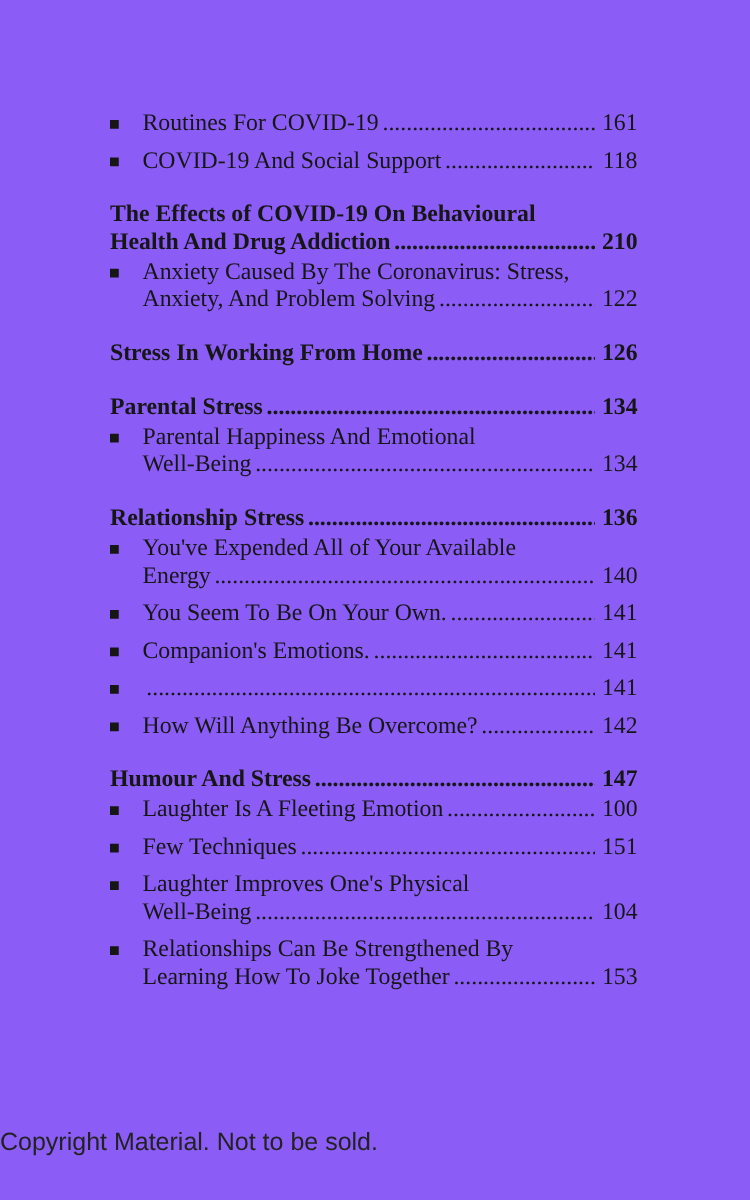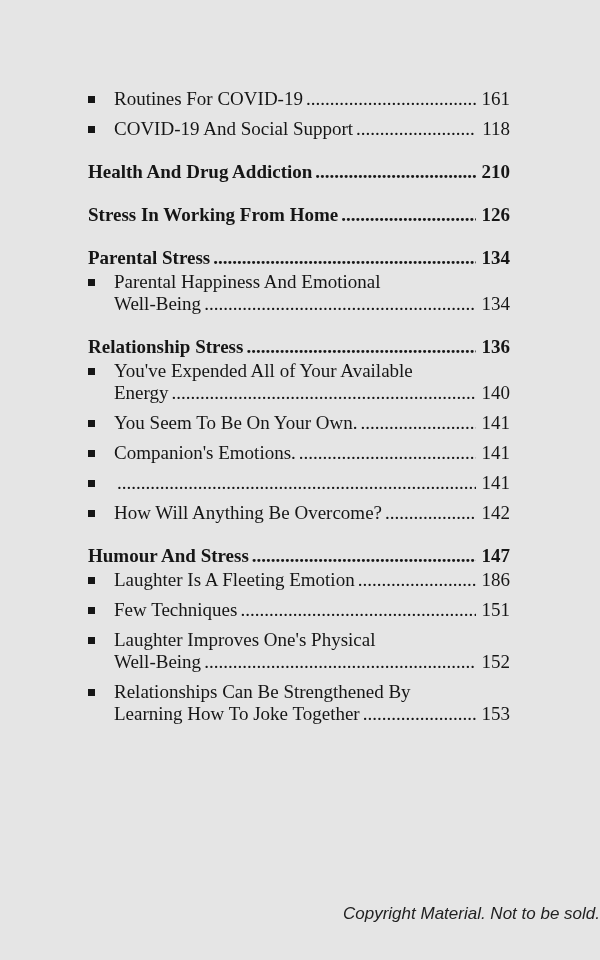--- a/index.html
+++ b/index.html
@@ -4,21 +4,21 @@
 <style>
   html, body {
     margin: 0;
     padding: 0;
     background: #ffffff;
   }
   .book-page {
     position: relative;
     width: 600px;
     height: 960px;
-    background: #e5e5e5;
+    background: #8b5cf6;
     overflow: hidden;
     font-family: "Liberation Serif", serif;
     color: #161616;
   }
   .toc {
     position: absolute;
     left: 88px;
     top: 88px;
     width: 422px;
     font-size: 19px;
@@ -69,26 +69,25 @@
   }
   .page {
     flex: 0 0 auto;
     padding-left: 6px;
   }
   .footer {
     position: absolute;
     left: 0;
     right: 0;
     top: 903px;
-    text-align: right;
+    text-align: left;
     font-family: "Liberation Sans", sans-serif;
-    font-size: 17px;
+    font-size: 20px;
     line-height: 22px;
     color: #222222;
-    font-style: italic;
   }
 </style>
 </head>
 <body>
 
 <div class="book-page">
   <div class="toc" id="toc">
       <div class="entry bullet">
     <span class="bullet-col">
           <span class="sq"></span>
@@ -109,27 +108,41 @@
           <div class="lastline">
             <span class="t">COVID-19 And Social Support</span>
             <span class="dots"></span>
             <span class="page">118</span>
           </div>
         </div>
   </div>
       <div class="entry heading">
 
     <div class="content">
+          <div class="line">The Effects of COVID-19 On Behavioural</div>
           <div class="lastline">
             <span class="t">Health And Drug Addiction</span>
             <span class="dots"></span>
             <span class="page">210</span>
           </div>
         </div>
   </div>
+      <div class="entry bullet">
+    <span class="bullet-col">
+          <span class="sq"></span>
+        </span>
+    <div class="content">
+          <div class="line">Anxiety Caused By The Coronavirus: Stress,</div>
+          <div class="lastline">
+            <span class="t">Anxiety, And Problem Solving</span>
+            <span class="dots"></span>
+            <span class="page">122</span>
+          </div>
+        </div>
+  </div>
       <div class="entry heading">
 
     <div class="content">
           <div class="lastline">
             <span class="t">Stress In Working From Home</span>
             <span class="dots"></span>
             <span class="page">126</span>
           </div>
         </div>
   </div>
@@ -237,21 +250,21 @@
         </div>
   </div>
       <div class="entry bullet">
     <span class="bullet-col">
           <span class="sq"></span>
         </span>
     <div class="content">
           <div class="lastline">
             <span class="t">Laughter Is A Fleeting Emotion</span>
             <span class="dots"></span>
-            <span class="page">186</span>
+            <span class="page">100</span>
           </div>
         </div>
   </div>
       <div class="entry bullet">
     <span class="bullet-col">
           <span class="sq"></span>
         </span>
     <div class="content">
           <div class="lastline">
             <span class="t">Few Techniques</span>
@@ -262,21 +275,21 @@
   </div>
       <div class="entry bullet">
     <span class="bullet-col">
           <span class="sq"></span>
         </span>
     <div class="content">
           <div class="line">Laughter Improves One's Physical</div>
           <div class="lastline">
             <span class="t">Well-Being</span>
             <span class="dots"></span>
-            <span class="page">152</span>
+            <span class="page">104</span>
           </div>
         </div>
   </div>
       <div class="entry bullet">
     <span class="bullet-col">
           <span class="sq"></span>
         </span>
     <div class="content">
           <div class="line">Relationships Can Be Strengthened By</div>
           <div class="lastline">

